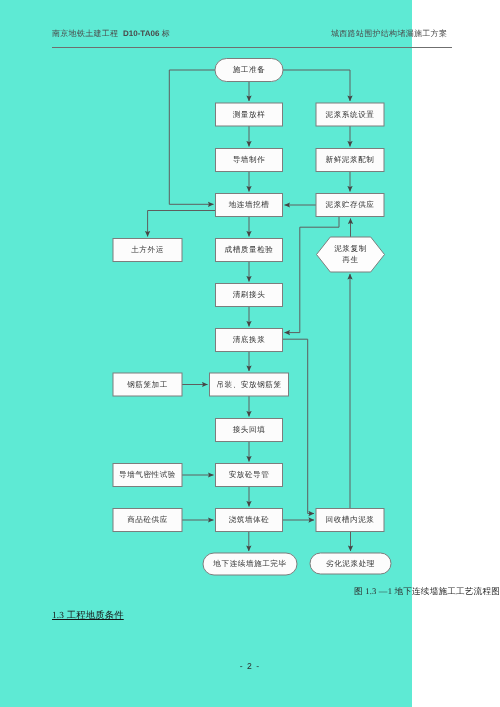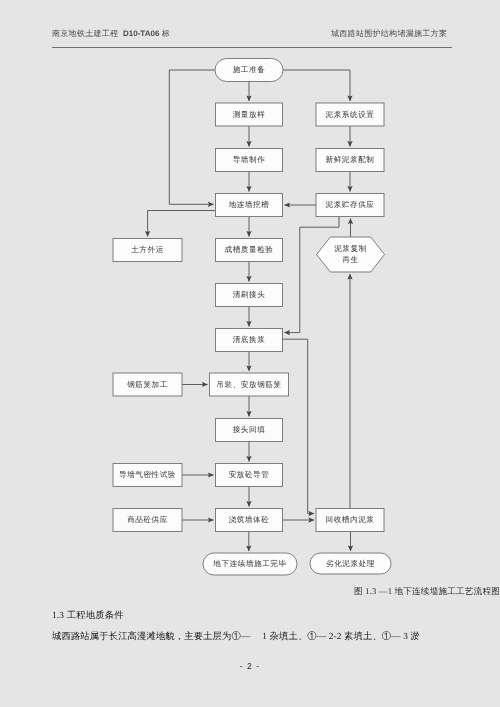--- a/index.html
+++ b/index.html
@@ -1,34 +1,34 @@
 <!DOCTYPE html>
 <html><head>
 <meta charset="utf-8">
 <style>
   html,body{margin:0;padding:0;}
   body{width:500px;height:707px;background:#ffffff;overflow:hidden;
        font-family:"Liberation Serif",serif;-webkit-font-smoothing:antialiased;
        text-rendering:geometricPrecision;}
-  .page{position:relative;width:500px;height:707px;background:#e5e5e5;}
+  .page{position:relative;width:412px;height:707px;background:#5eead4;}
   
   .hdr-left{position:absolute;left:52px;top:29px;font-size:8px;color:#4a4a4a;letter-spacing:.3px;white-space:nowrap;}
   .hdr-code{font-family:"Liberation Sans",sans-serif;font-weight:bold;font-size:8px;letter-spacing:0;}
   .hdr-right{position:absolute;left:331px;top:29px;font-size:8px;color:#4a4a4a;letter-spacing:.3px;white-space:nowrap;}
   .hdr-rule{position:absolute;left:52px;top:46.5px;width:400px;height:1.1px;background:#6f6f6f;}
   
   .flow{position:absolute;left:0;top:0;}
   .nodebox{fill:#fcfcfc;stroke:#7d7d7d;stroke-width:1;}
   .nodebox.hex{fill:#fdfdfd;}
   .nlabel{font-family:"Liberation Serif",serif;font-size:7.6px;fill:#333333;text-anchor:middle;
           dominant-baseline:middle;letter-spacing:.55px;}
   .link{fill:none;stroke:#5e5e5e;stroke-width:1;}
   
   .cap{position:absolute;left:0;top:586px;width:500px;text-align:right;font-size:8.6px;color:#2c2c2c;letter-spacing:.2px;}
-  .sec{position:absolute;left:52px;top:609px;font-size:9.3px;color:#141414;letter-spacing:.2px;}
+  .sec{position:absolute;left:52px;top:609px;font-size:9.3px;color:#141414;letter-spacing:.2px;text-decoration:underline;}
   .para{position:absolute;left:52px;top:630px;width:402px;font-size:9.3px;color:#141414;letter-spacing:.15px;white-space:nowrap;}
   .pno{position:absolute;left:0;top:661px;width:500px;text-align:center;font-size:8.6px;color:#2b2b2b;
        font-family:"Liberation Sans",sans-serif;letter-spacing:1px;}
 </style>
 </head>
 <body>
 
 <div class="page">
 
   <div>
@@ -158,15 +158,14 @@
         </g>
         <g>
           <rect x="310" y="553" width="81" height="21" rx="10.5" ry="10.5" class="nodebox"></rect>
           <text class="nlabel" x="350.5"><tspan x="350.5" y="563.5">劣化泥浆处理</tspan></text>
         </g>
       </g>
   </svg>
 
   <div class="cap">图 1.3 —1 地下连续墙施工工艺流程图</div>
   <div class="sec">1.3 工程地质条件</div>
-  <div class="para">城西路站属于长江高漫滩地貌，主要土层为①—　 1 杂填土、①— 2-2 素填土、①— 3 淤</div>
   <div class="pno">- 2 -</div>
 </div>
 
 </body></html>

